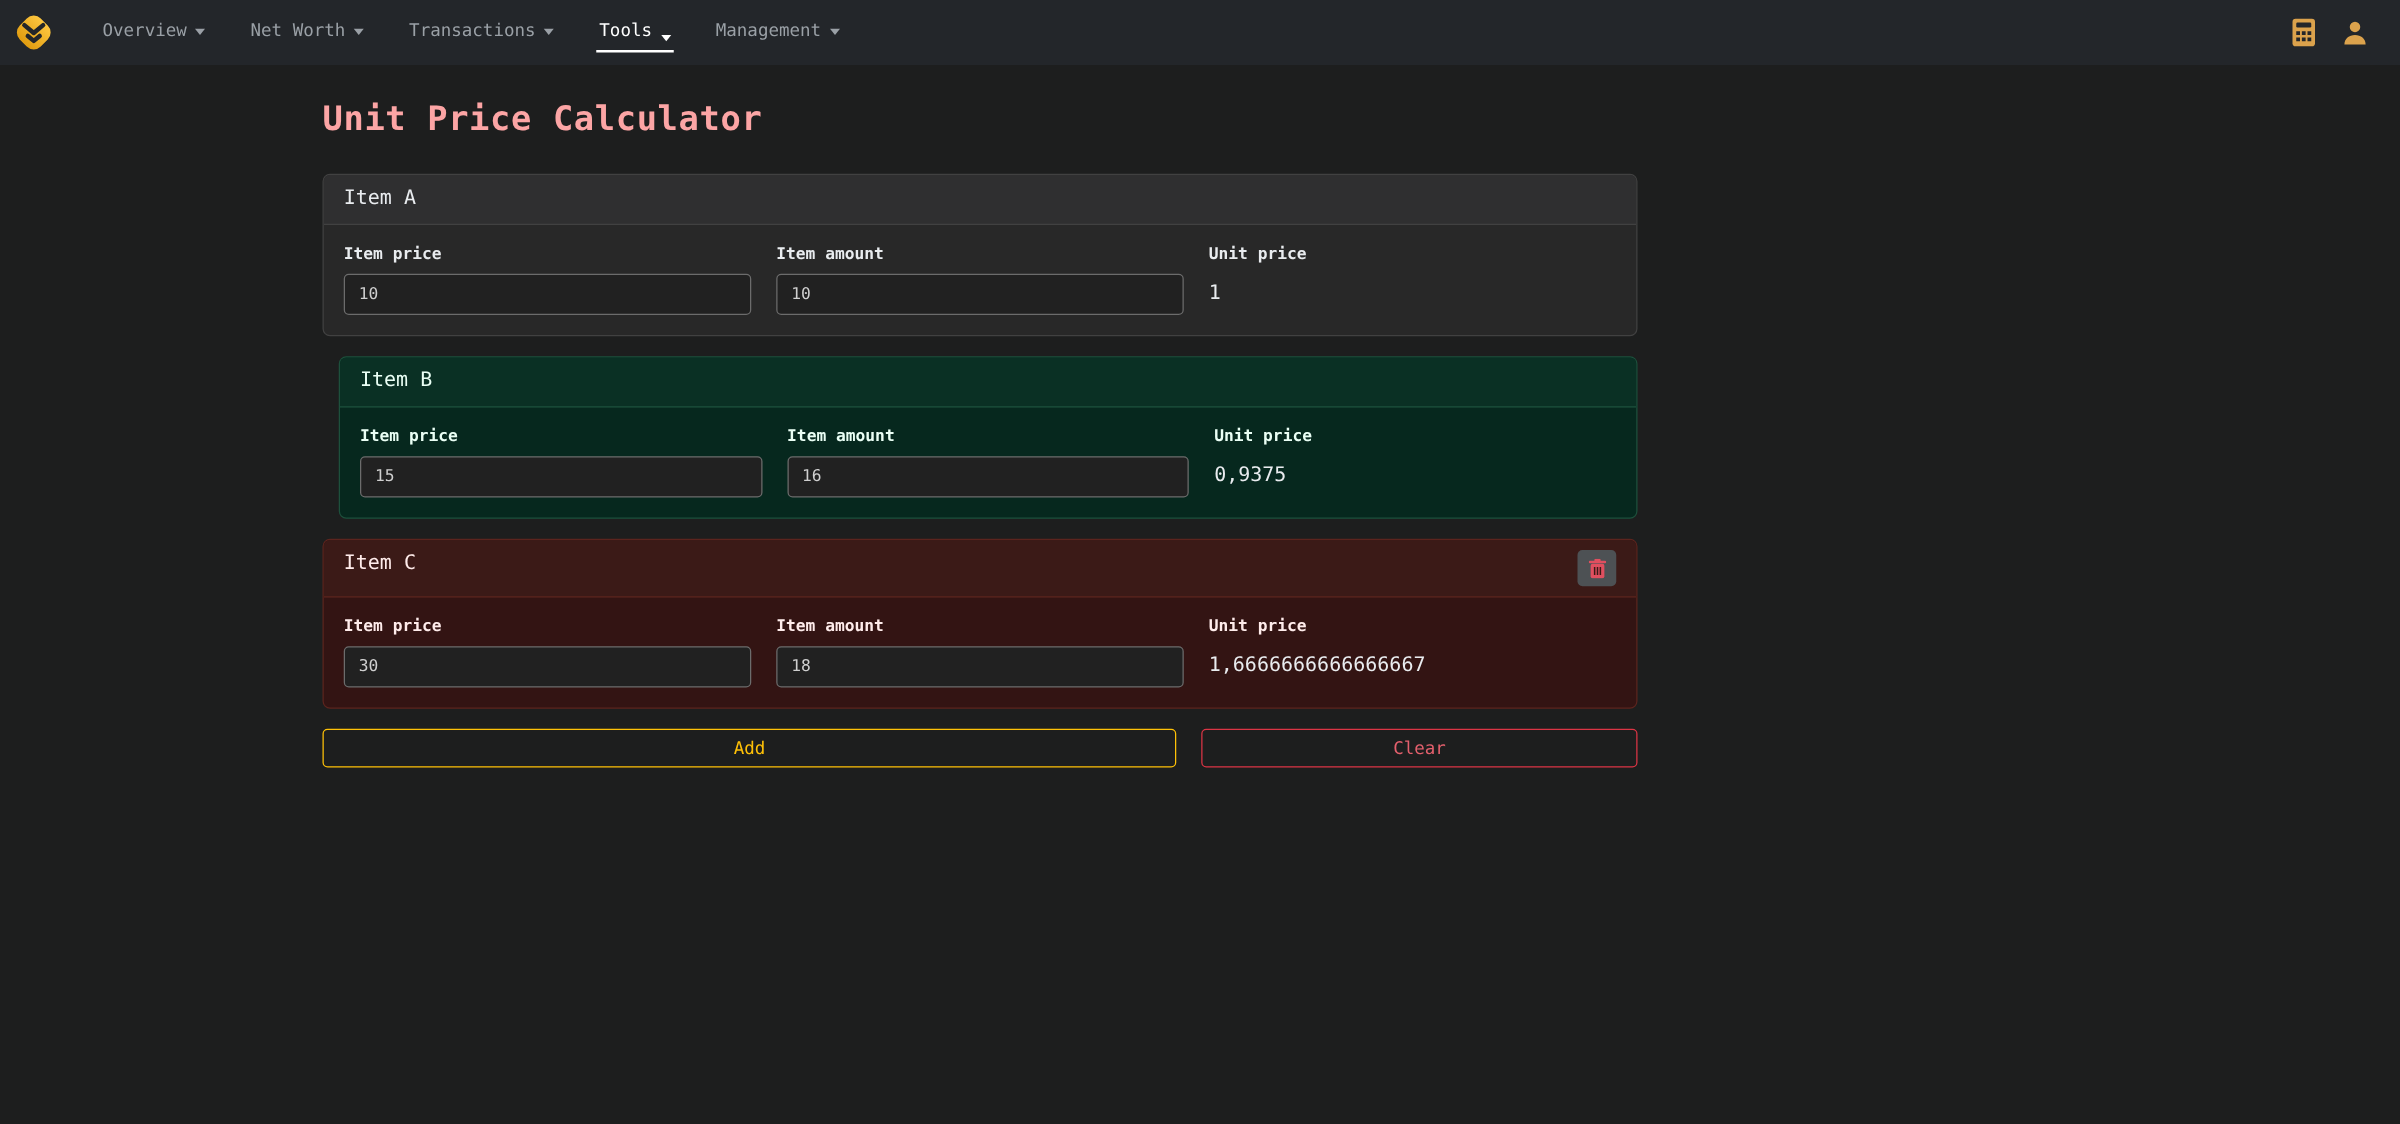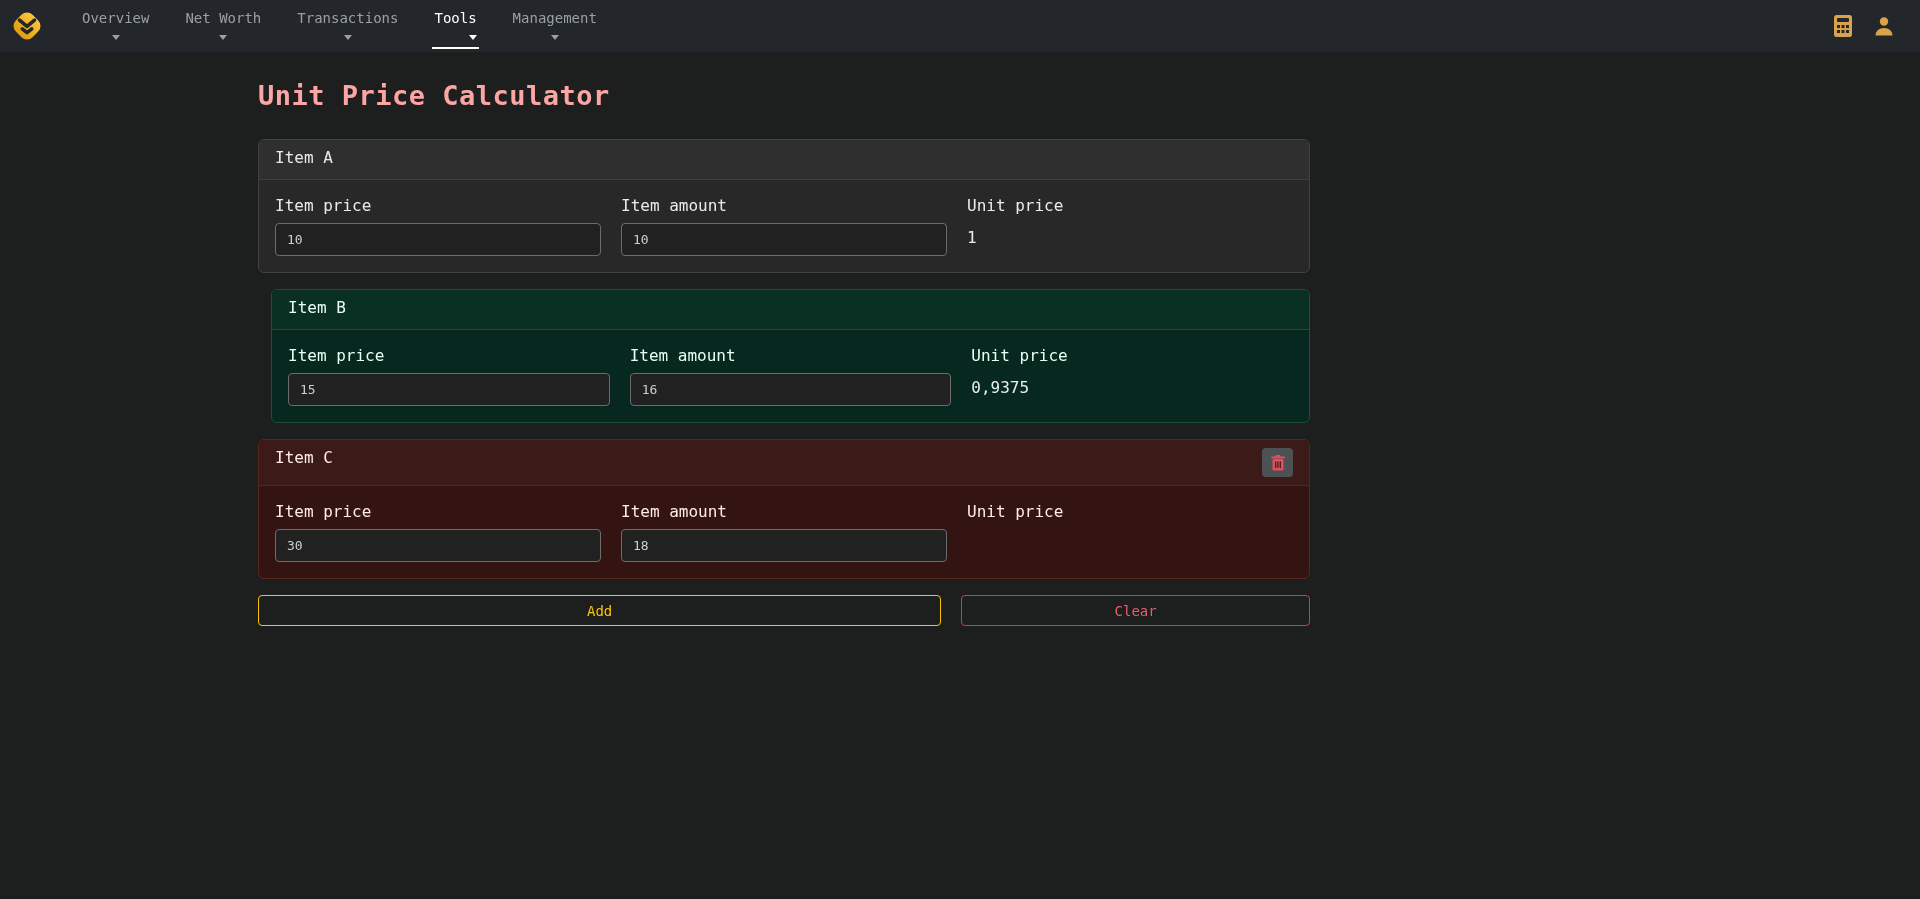--- a/index.html
+++ b/index.html
@@ -28,21 +28,20 @@
   .nav-items { display: flex; align-items: center; height: 100%; }
   .nav-item {
     display: flex; align-items: center; gap: 7px;
     color: #9aa0a6;
     font-size: 14px;
     margin: 0 16px;
     padding: 6px 2px 7px 2px;
     border-bottom: 2px solid transparent;
     cursor: pointer;
     white-space: nowrap;
-    flex-direction: column;
   }
   .nav-item.active {
     color: #ffffff;
     font-weight: normal;
     border-bottom-color: #ffffff;
     align-items: flex-end;
   }
   .caret {
     width: 0; height: 0;
     border-left: 4px solid transparent;
@@ -90,22 +89,22 @@
     color: #e9ecef;
     border-bottom: 1px solid #414141;
   }
   .card-body {
     padding: 16px;
     display: grid;
     grid-template-columns: 1fr 1fr 1fr;
     gap: 20px;
   }
   .field-label {
-    font-size: 16px;
-    font-weight: normal;
+    font-size: 13px;
+    font-weight: bold;
     color: #e9ecef;
     margin-bottom: 8px;
   }
   .text-input {
     width: 100%;
     height: 33px;
     background: #212121;
     border: 1px solid #6c6c6c;
     border-radius: 4px;
     color: #cfcfcf;
@@ -297,20 +296,21 @@
       <div class="field">
         <div class="field-label">Item price</div>
         <input class="text-input" type="text" value="30" style="">
       </div>
       <div class="field">
         <div class="field-label">Item amount</div>
         <input class="text-input" type="text" value="18" style="">
       </div>
       <div class="field">
         <div class="field-label">Unit price</div>
+        <div class="unit-value">1,6666666666666667</div>
       </div>
     </div>
   </section>
 
   <div class="actions-row">
     <button class="btn btn-add">Add</button>
     <button class="btn btn-clear">Clear</button>
   </div>
 </main>
 

